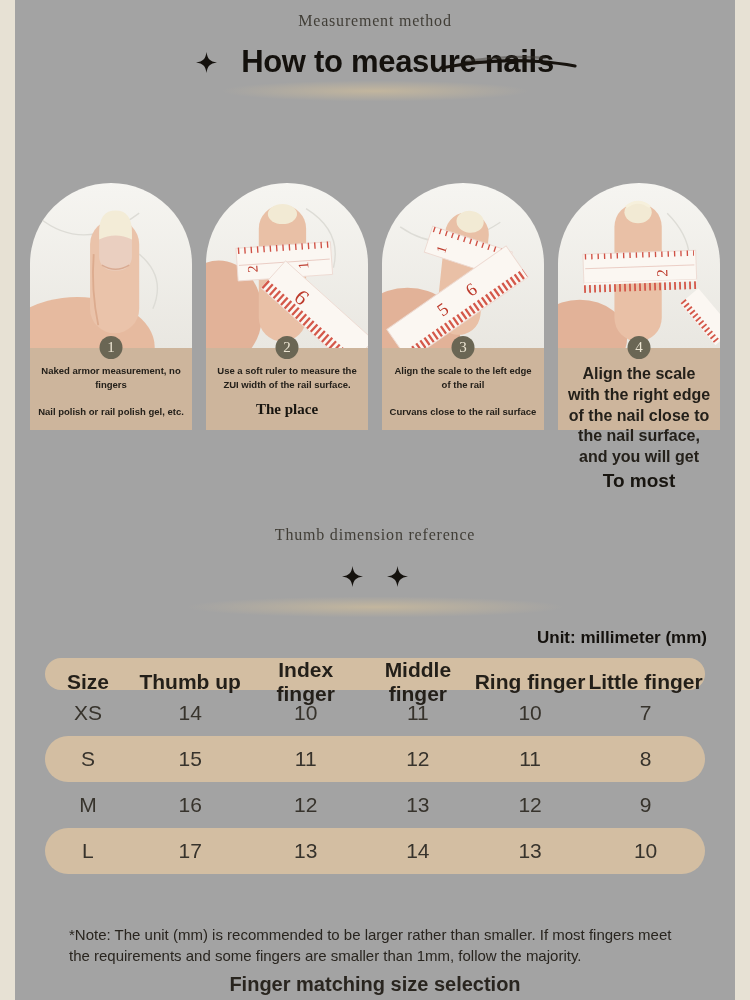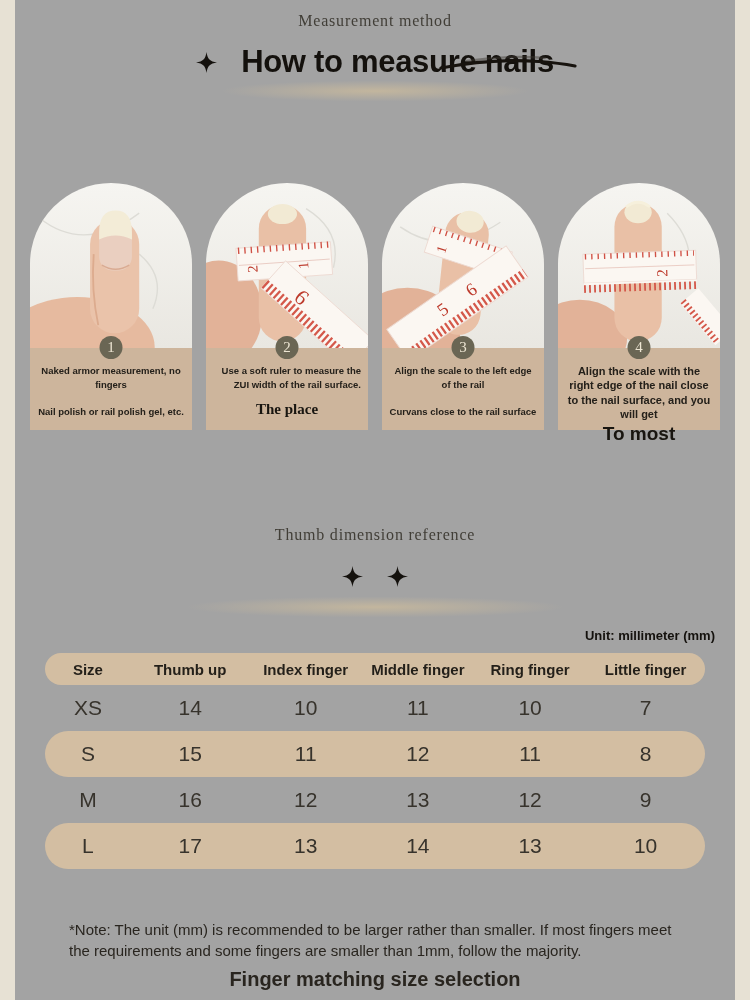--- a/index.html
+++ b/index.html
@@ -31,35 +31,35 @@
   .photo{height:165px;border-radius:88px 88px 0 0;overflow:hidden;
          background:linear-gradient(#f6f5f1,#e9e7e1);}
   .photo svg{display:block;width:100%;height:100%;}
   .caption{position:relative;height:69px;background:#cdb59c;padding:13px 7px 0;}
   .badge{position:absolute;top:-12px;left:50%;transform:translateX(-50%);
          width:23px;height:23px;border-radius:50%;background:#6a6654;
          color:#ece5d2;font-family:"Liberation Serif",serif;font-size:15px;
          display:flex;align-items:center;justify-content:center;}
   .cap-line{margin:3px 0 0;font-size:9.5px;font-weight:bold;color:#24201a;
             line-height:1.45;text-align:center;}
-  .cap-left{text-align:right;}
+  .cap-left{text-align:center;}
   .cap-gap{margin-top:13px;}
   .cap-big{text-align:center;font-weight:bold;color:#181510;}
   .cap-big.place{font-size:15px;margin-top:9px;font-family:Liberation Serif, serif;}
-  .card4 .cap-line{font-size:11px;line-height:1.3;}
+  .card4 .cap-line{font-size:16px;line-height:1.3;}
   .cap-big.tosize{font-size:19px;margin-top:2px;}
 
   
-  .unit{margin-top:6px;padding-right:20px;text-align:right;
-        font-size:13px;font-weight:bold;color:#14110d;}
+  .unit{margin-top:6px;padding-right:28px;text-align:right;
+        font-size:17px;font-weight:bold;color:#14110d;}
   .size-table{margin:10px 30px 0;}
   .trow{display:grid;grid-template-columns:13% 18% 17% 17% 17% 18%;align-items:center;}
   .trow span{text-align:center;}
   .thead{height:32px;border-radius:22px;background:#d3bea2;
-         font-size:15px;font-weight:bold;color:#231f19;}
+         font-size:21px;font-weight:bold;color:#231f19;}
   .tdata{height:46px;font-family:Liberation Sans, sans-serif;font-size:21px;color:#37332c;}
   .tdata.shaded{background:#d3bea2;border-radius:23px;}
 
   
   .note{width:612px;margin:50px auto 0;}
   .note-text{margin:0;font-size:15px;font-weight:normal;color:#29251f;line-height:1.4;}
   .note-sub{margin:7px 0 0;text-align:center;font-size:20px;font-weight:bold;color:#29251f;}
 
   
   .tape-num{font-family:"Liberation Serif",serif;fill:#bd3a2c;}

